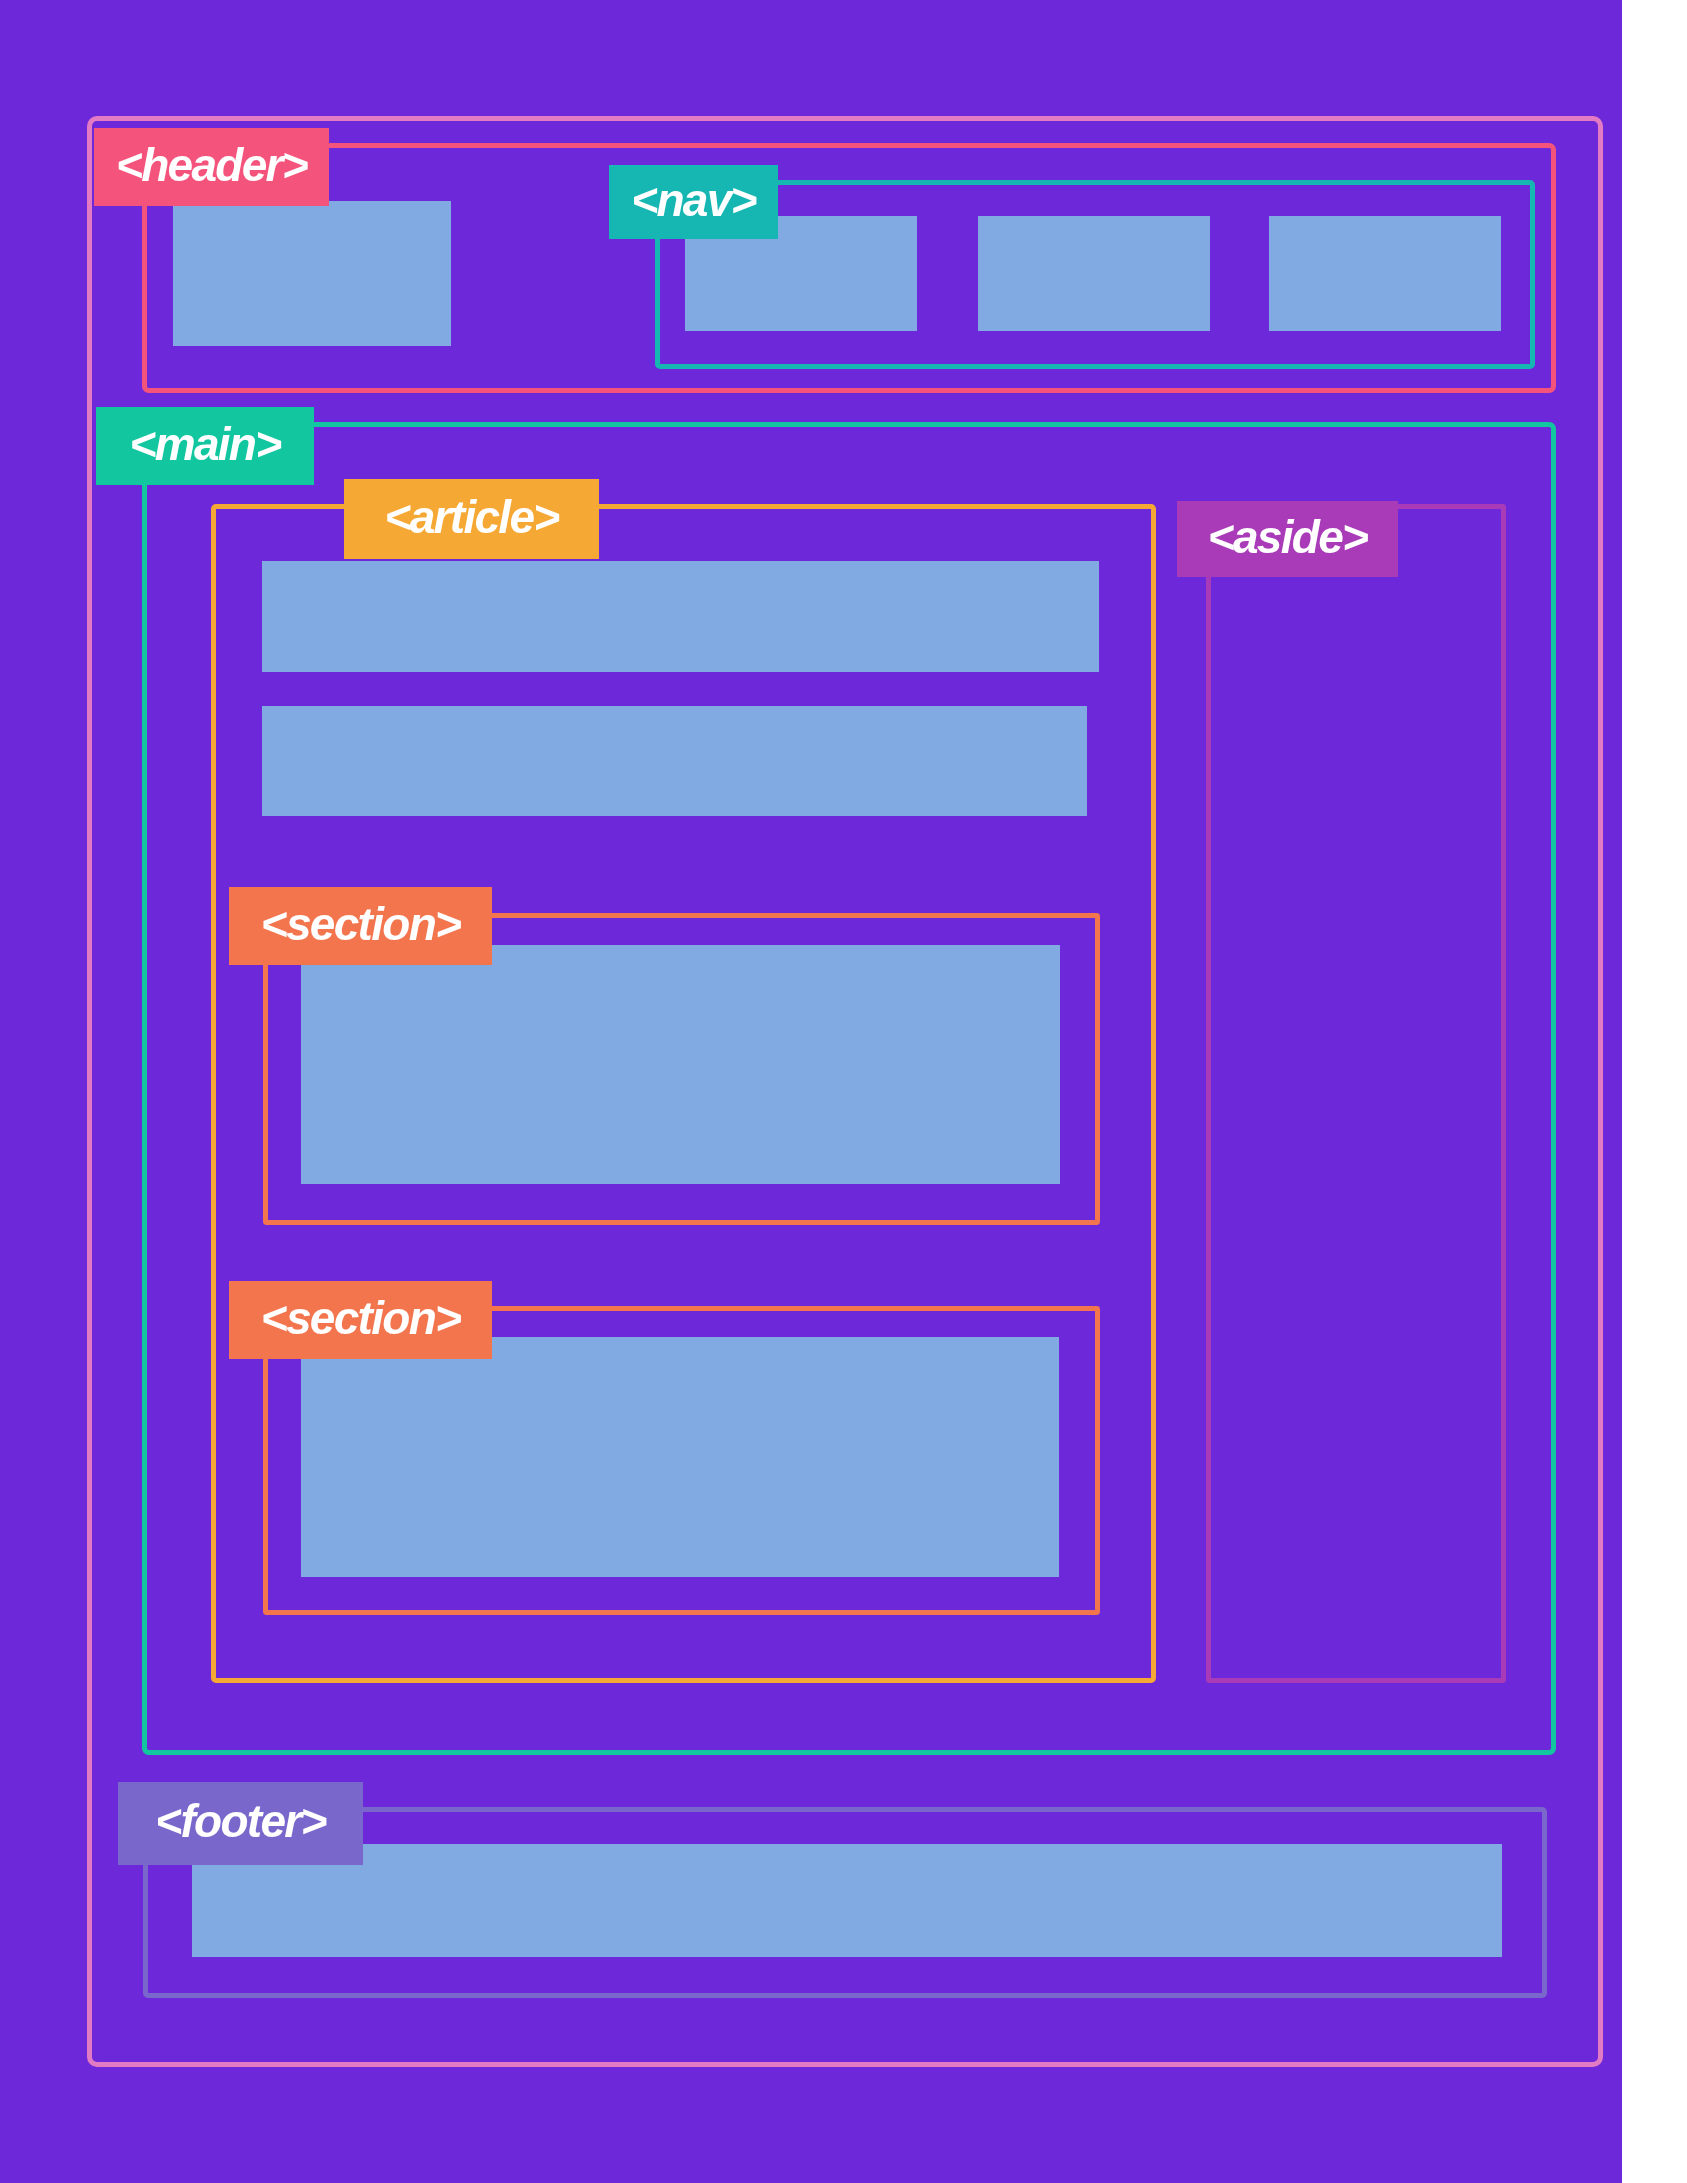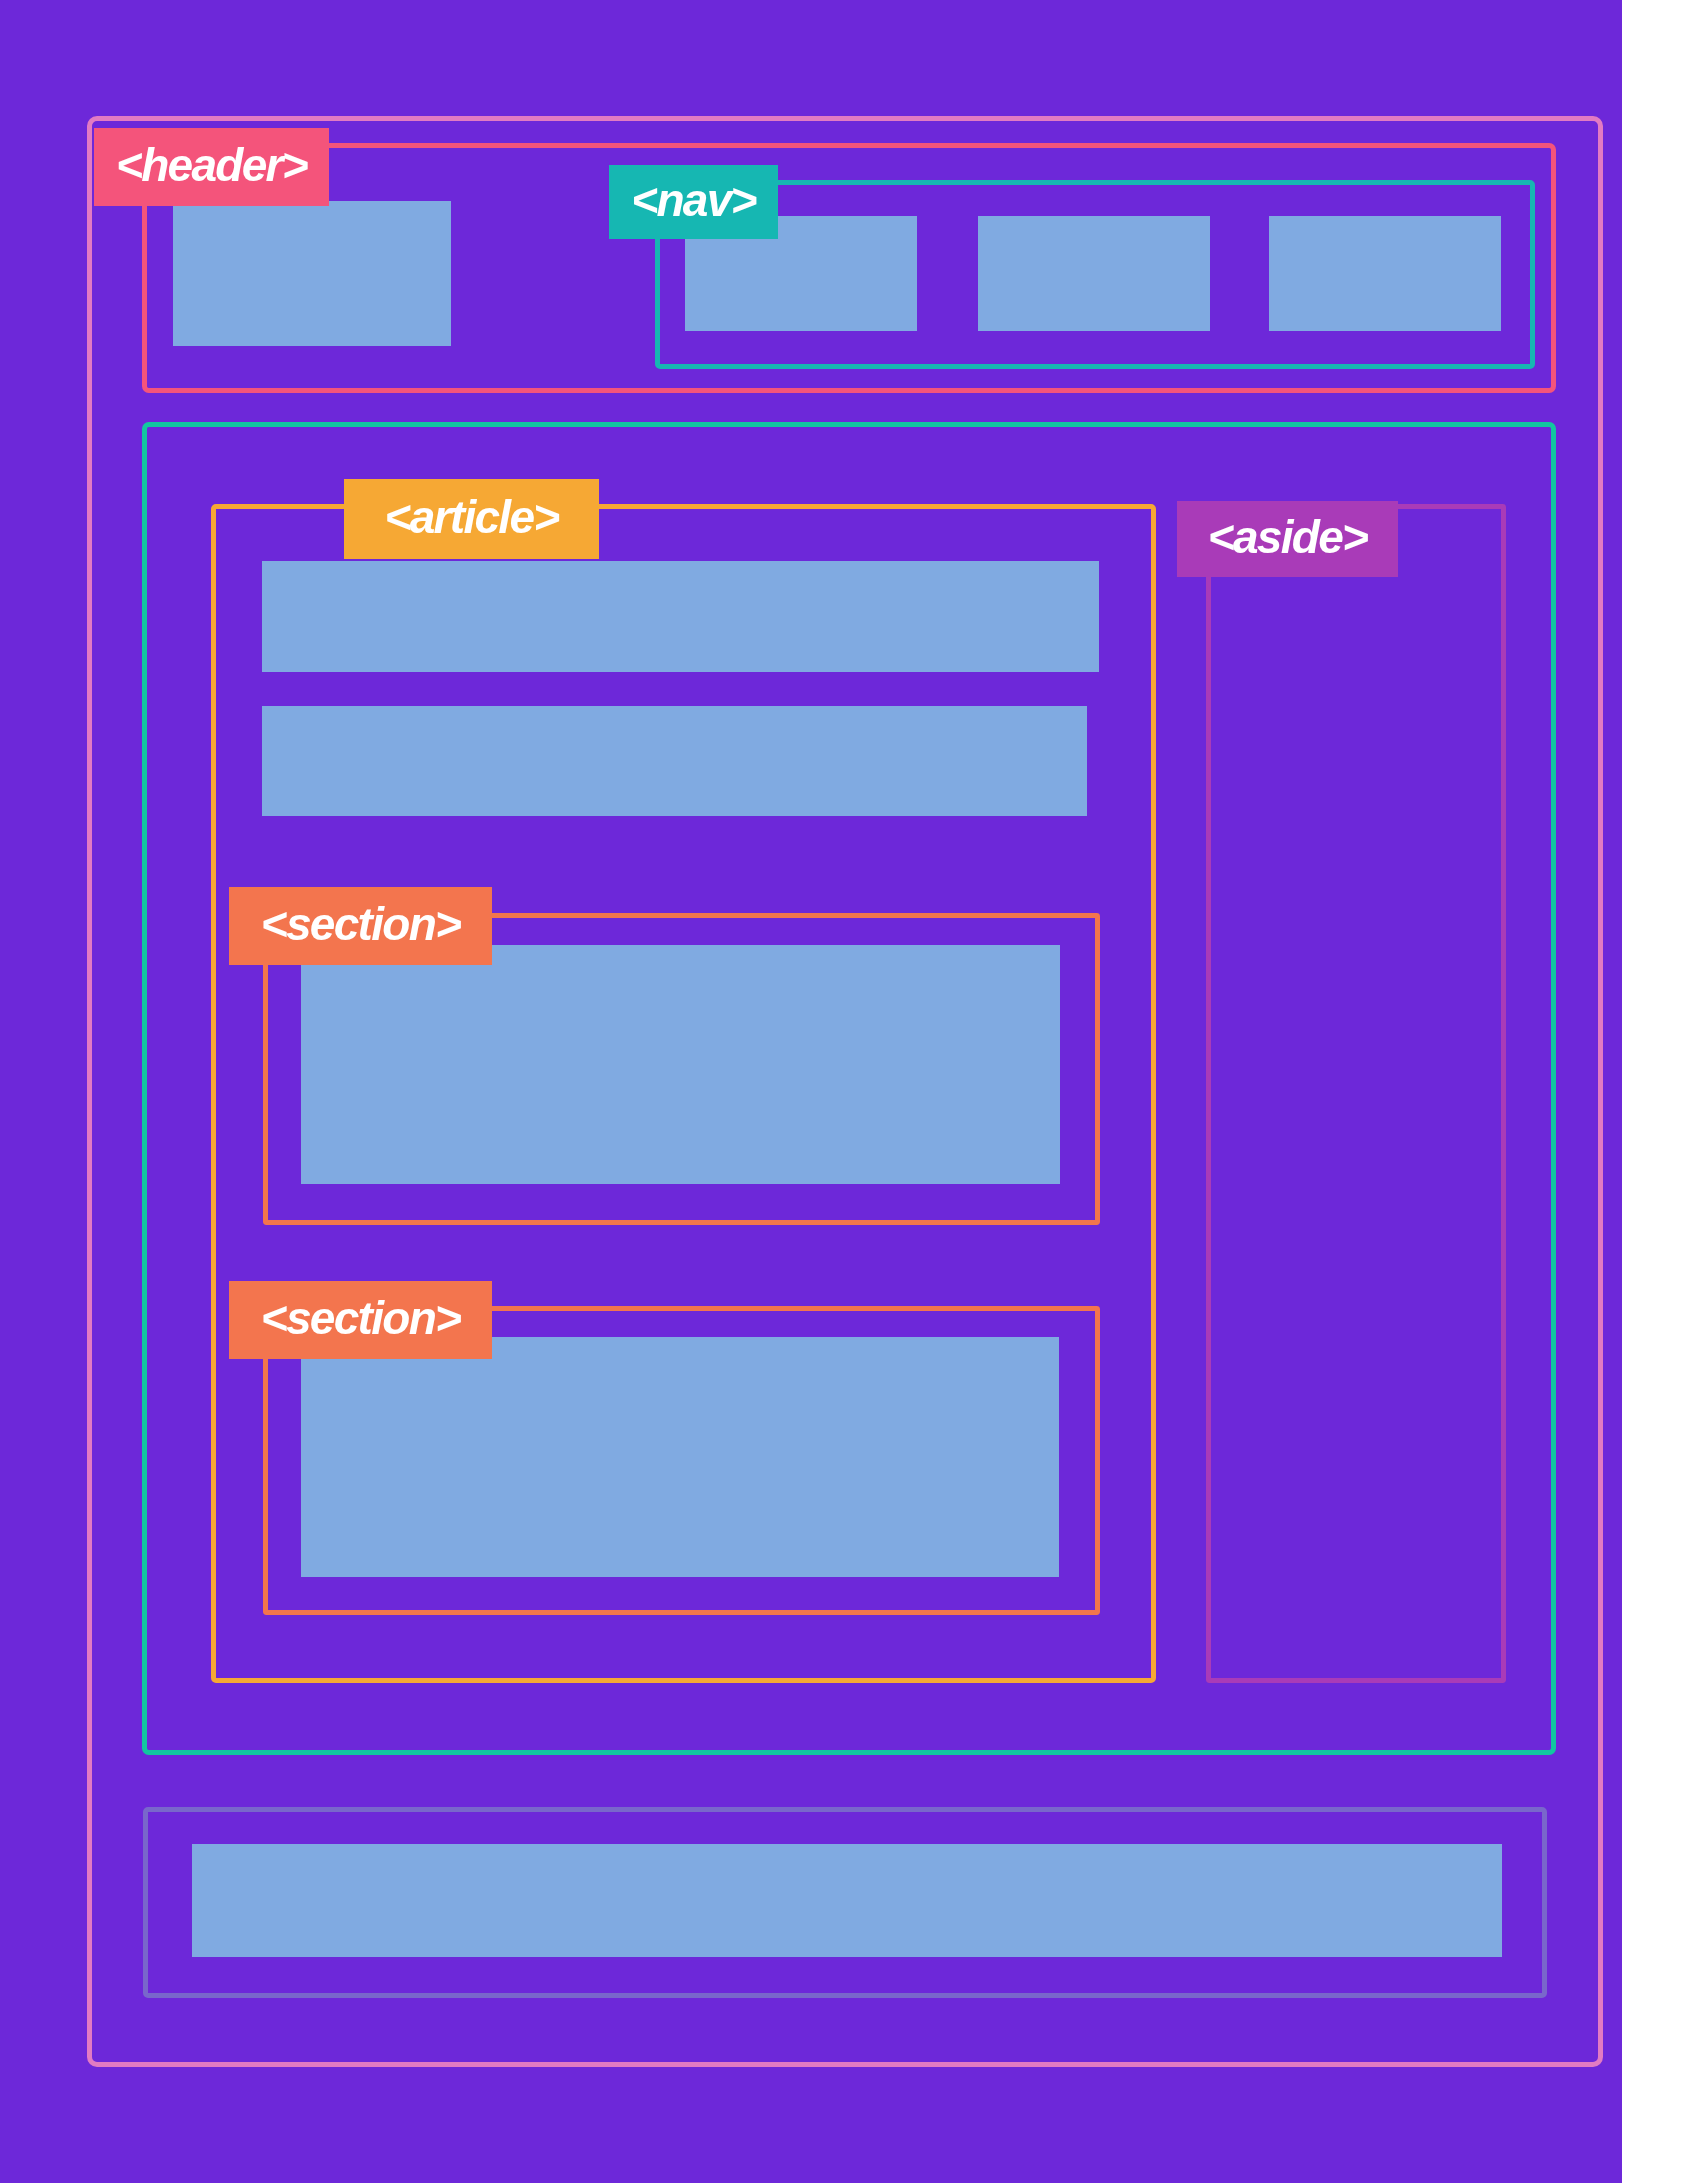--- a/index.html
+++ b/index.html
@@ -156,19 +156,21 @@
   <div class="outline section-2-box"></div>
   <div class="block section-2-block"></div>
 
   <div class="outline aside-box"></div>
 
   <div class="outline footer-box"></div>
   <div class="block footer-block"></div>
 
   <div class="tag-label header-label">&lt;header&gt;</div>
   <div class="tag-label nav-label">&lt;nav&gt;</div>
+  <div class="tag-label main-label">&lt;main&gt;</div>
   <div class="tag-label article-label">&lt;article&gt;</div>
   <div class="tag-label section-1-label">&lt;section&gt;</div>
   <div class="tag-label section-2-label">&lt;section&gt;</div>
   <div class="tag-label aside-label">&lt;aside&gt;</div>
+  <div class="tag-label footer-label">&lt;footer&gt;</div>
 
 </div>
 
 
 </body></html>

